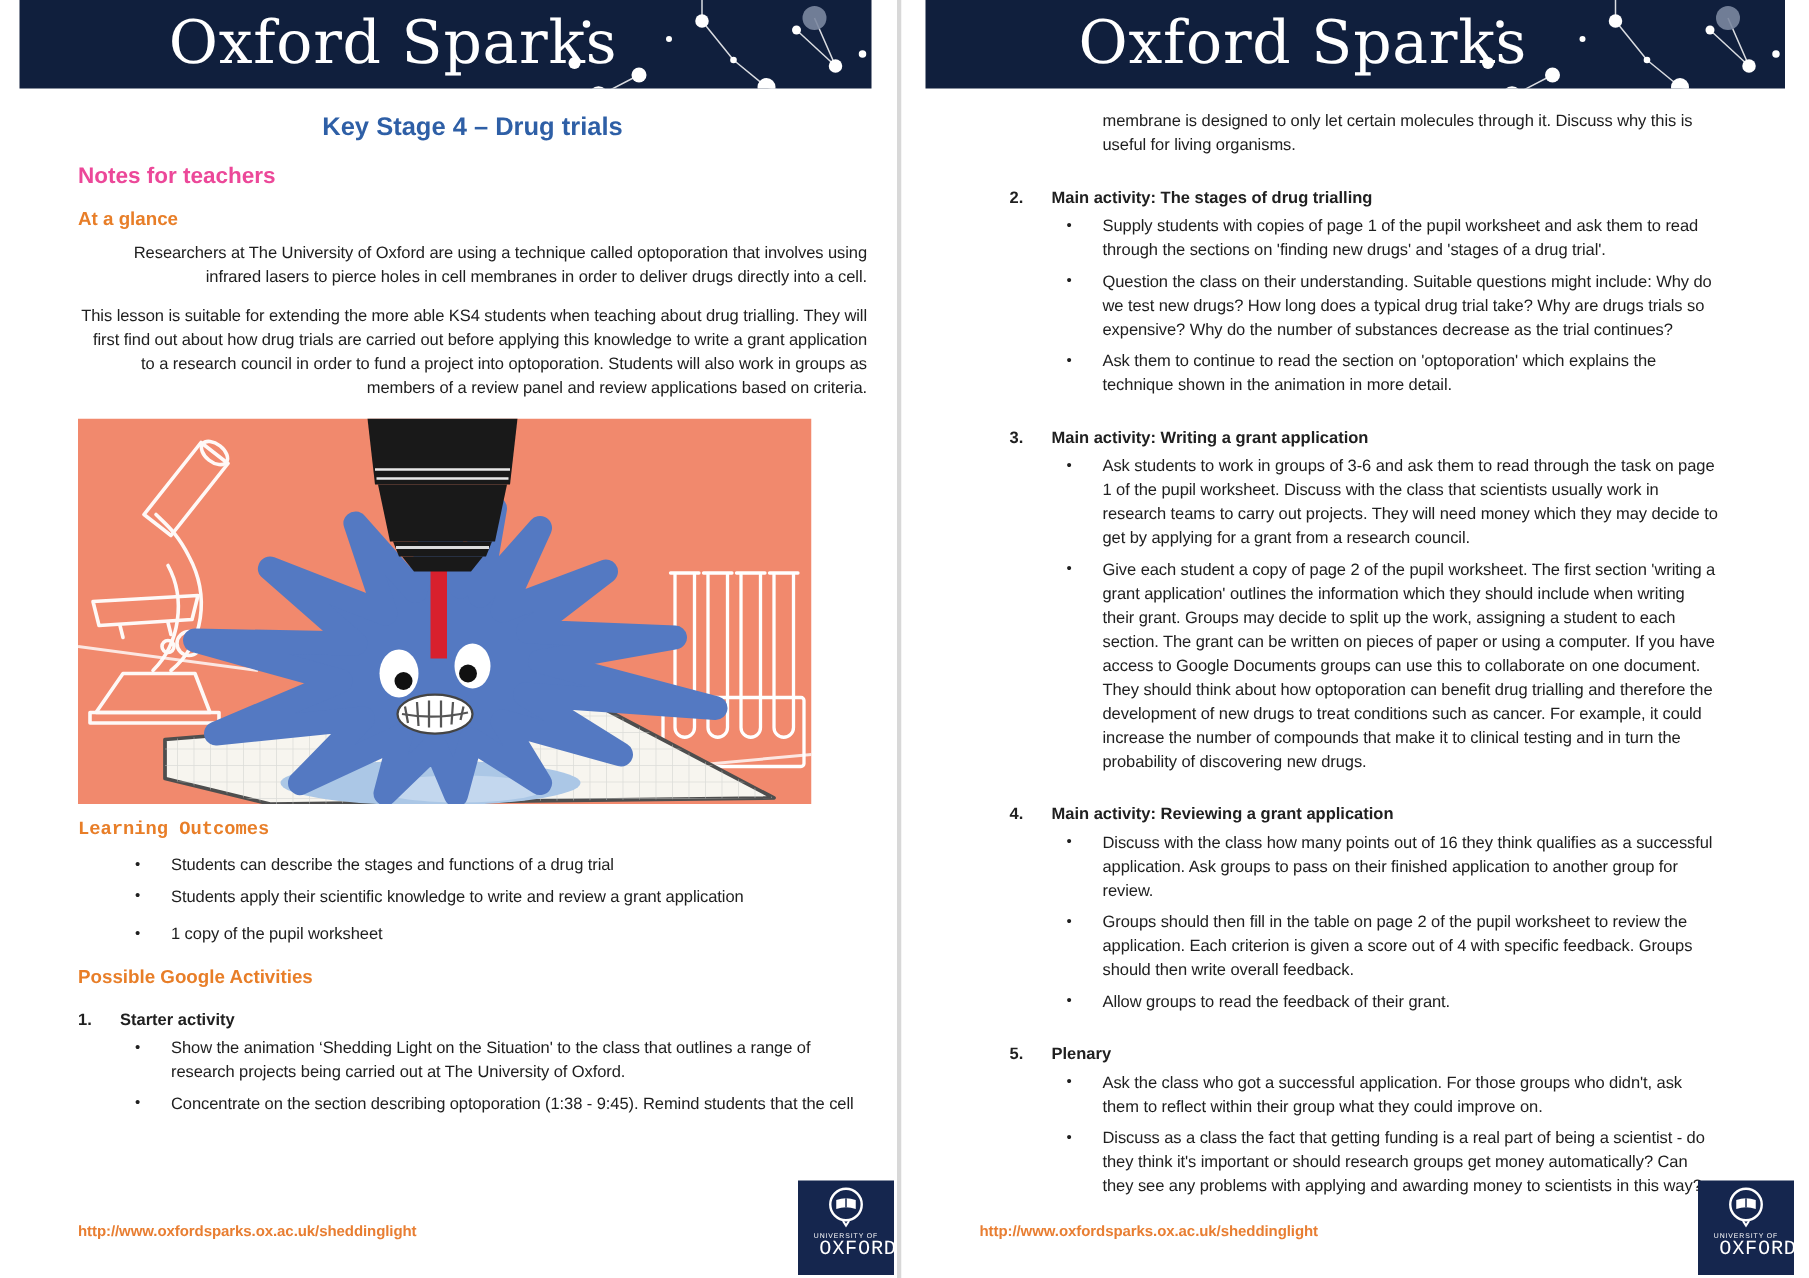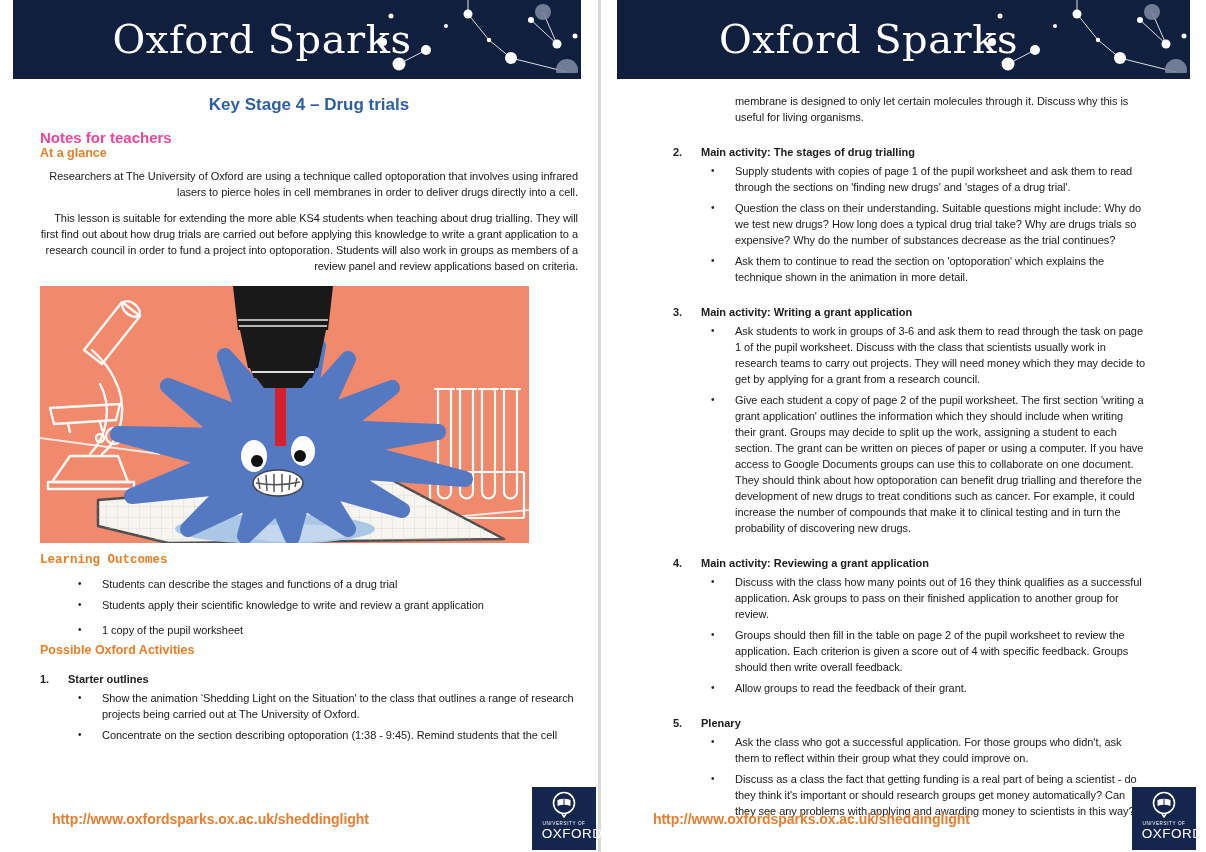--- a/index.html
+++ b/index.html
@@ -8,75 +8,75 @@
     width:1206px; height:852px; background:#ffffff; overflow:hidden;
     font-family:"Liberation Sans", sans-serif; color:#202020;
   }
   .spread { display:flex; width:1206px; height:852px; }
   .page { position:relative; height:852px; background:#fff; }
   .page-left  { width:601px; border-right:3px solid #d8d8d8; }
   .page-right { width:602px; }
 
   
   .banner {
-    position:relative; height:79px; background:#101f3d; overflow:hidden;
+    position:relative; height:59px; background:#101f3d; overflow:hidden;
     display:flex; align-items:center; justify-content:center;
   }
   .page-left  .banner { margin:0 17px 0 13px; }
   .page-right .banner { margin:0 13px 0 16px; }
   .banner-title {
     font-family:"DejaVu Serif", serif; font-size:40px; color:#ffffff;
     letter-spacing:0.5px; line-height:73px; padding-right:70px;
   }
   .constellation { position:absolute; right:0; top:0; height:73px; width:210px; }
 
   
-  .content { padding:0 20px 0 40px; }
+  .content { padding:0 20px 0 52px; }
   .page-right .content { padding:0 57px 0 72px; }
 
   .doc-title { margin-top:16px; text-align:center; font-size:17px; font-weight:bold; color:#2e5fa6; }
   .h-notes   { margin-top:14px; font-size:15px;  font-weight:bold; color:#ec4899; }
-  .h-orange  { font-size:12.5px; font-weight:bold; color:#e87e28; }
+  .h-orange  { margin-top:13px; font-size:12.5px; font-weight:bold; color:#e87e28; }
 
   .body-text { margin:8px 0 0 0; font-size:11px; line-height:16px; letter-spacing:-0.05px;text-align:right; }
 
   .illus { display:block; margin-top:12px; width:489px; height:257px; }
 
   .blist { margin:9px 0 0 38px; }
   .bitem { display:flex; margin-bottom:5px; font-size:11px; line-height:16px; letter-spacing:-0.05px; }
   .bdot  { width:24px; flex:none; font-size:10px; }
 
   .activity { margin-top:14px; }
   .page-right .activity { margin-top:19px; }
   .act-head { display:flex; font-weight:bold; font-size:11px; line-height:16px; }
   .act-num  { width:28px; flex:none; }
   .act-bullets { margin:3px 0 0 38px; }
 
   .cont-para { margin:14px 0 0 62px; font-size:11px; line-height:16px; letter-spacing:-0.05px; }
 
   
   .footer-link {
-    position:absolute; bottom:25px; font-size:14px; font-weight:bold;
+    position:absolute; bottom:25px; font-size:10px; font-weight:bold;
     color:#e87e32; text-decoration:none; letter-spacing:-0.05px;
   }
   .page-left  .footer-link { left:52px; }
   .page-right .footer-link { left:52px; }
   .ox-logo {
     position:absolute; bottom:2px; width:64px; height:63px; background:#15264e;
     display:flex; flex-direction:column; align-items:center; justify-content:flex-start;
   }
   .page-left  .ox-logo { right:2px; }
   .page-right .ox-logo { right:7px; }
   .ox-crest { margin-top:4px; width:28px; height:28px; }
   .ox-small {
     margin-top:2px; font-size:4.6px; letter-spacing:0.6px; color:#ffffff;
     font-family:"Liberation Sans", sans-serif;
   }
   .ox-big {
-    font-family:Liberation Sans, sans-serif; font-size:13.5px; color:#ffffff;
+    font-family:Liberation Mono, monospace; font-size:13.5px; color:#ffffff;
     letter-spacing:0.5px; line-height:15px;margin-left:16px;
   }
 </style>
 </head>
 <body>
 
 <div class="spread">
 
   <div class="page page-left">
 
@@ -197,26 +197,26 @@
           </div>
       </div>
 
       <div class="blist">
         <div class="bitem">
             <span class="bdot">•</span>
             <span>1 copy of the pupil worksheet</span>
           </div>
       </div>
 
-      <div class="h-orange">Possible Oxford Activities</div>
+      <div class="h-orange">Possible Google Activities</div>
 
       <div class="activity">
         <div class="act-head">
           <span class="act-num">1.</span>
-          <span>Starter outlines</span>
+          <span>Starter activity</span>
         </div>
         <div class="act-bullets">
           <div class="bitem">
               <span class="bdot">•</span>
               <span>Show the animation ‘Shedding Light on the Situation' to the class that outlines a range of research projects being carried out at The University of Oxford.</span>
             </div>
           <div class="bitem">
               <span class="bdot">•</span>
               <span>Concentrate on the section describing optoporation (1:38 - 9:45). Remind students that the cell</span>
             </div>

